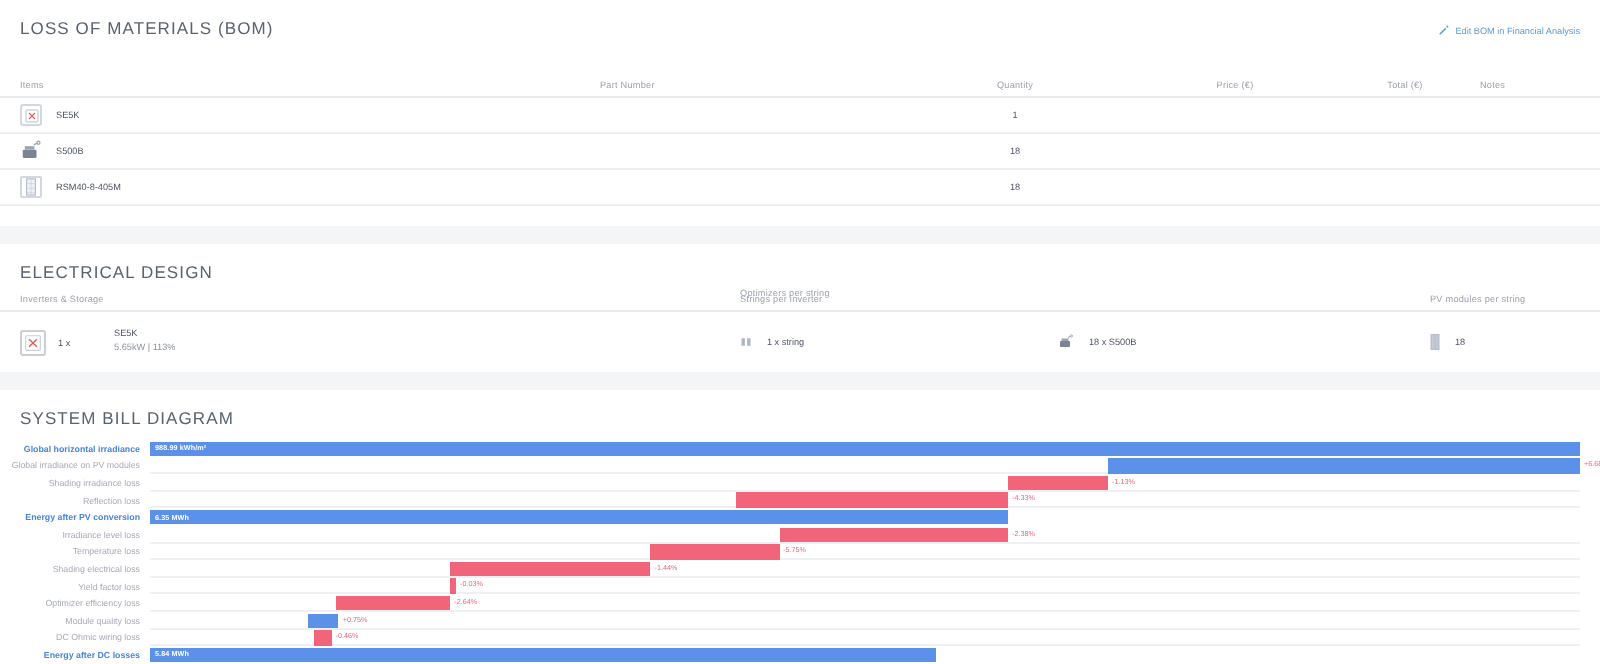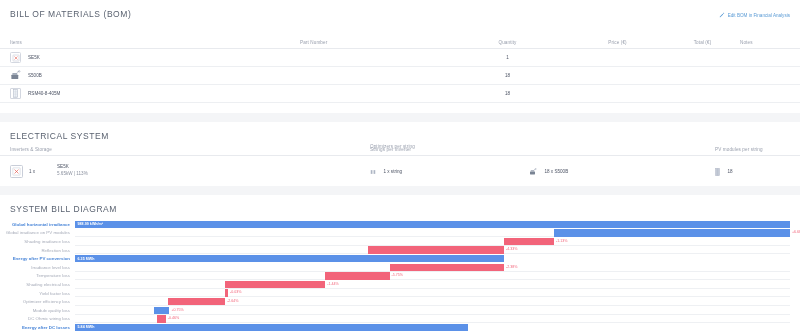--- a/index.html
+++ b/index.html
@@ -118,21 +118,21 @@
   .wf-out-label {
     position: absolute; top: 1.6px;
     font-size: 3.6px; color: #f2647a; white-space: nowrap;
   }
   .wf-hr { border-bottom: 0.5px solid #eef0f3; }
 </style>
 </head>
 <body>
 
 <div class="section">
-  <div class="section-title">BILL OF MATERIALS (BOM)</div>
+  <div class="section-title">LOSS OF MATERIALS (BOM)</div>
 
   <div class="edit-link">
     <span class="pencil">
       <svg width="6" height="6" viewBox="0 0 16 16">
           <path d="M2 12.5V14h1.5l7.6-7.6-1.5-1.5L2 12.5zM13.7 4.3a.8.8 0 000-1.1l-1-1a.8.8 0 00-1.1 0l-.9.9 2.1 2.1.9-.9z" fill="#5b9bd5"></path>
         </svg>
     </span>
     <span>Edit BOM in Financial Analysis</span>
   </div>
 
@@ -208,21 +208,21 @@
         <td class="c-notes"></td>
       </tr>
     </tbody>
   </table>
   <div style="height:10px;"></div>
 </div>
 
 <div class="divider-band"></div>
 
 <div class="section">
-  <div class="section-title" style="padding-bottom:3px;">ELECTRICAL SYSTEM</div>
+  <div class="section-title" style="padding-bottom:3px;">ELECTRICAL DESIGN</div>
 
   <div class="ed-sub">
     <div class="ed-c1h">Inverters &amp; Storage</div>
     <div class="ed-c2h"></div>
     <div class="ed-c3h">Strings per inverter</div>
     <div class="ed-c4h">PV modules per string</div>
   </div>
 
   <div style="position:relative;height:0;">
     <div style="position:absolute;left:370px;top:-12px;font-size:4.6px;color:#9aa0ae;letter-spacing:0.12px;">Optimizers per string</div>

